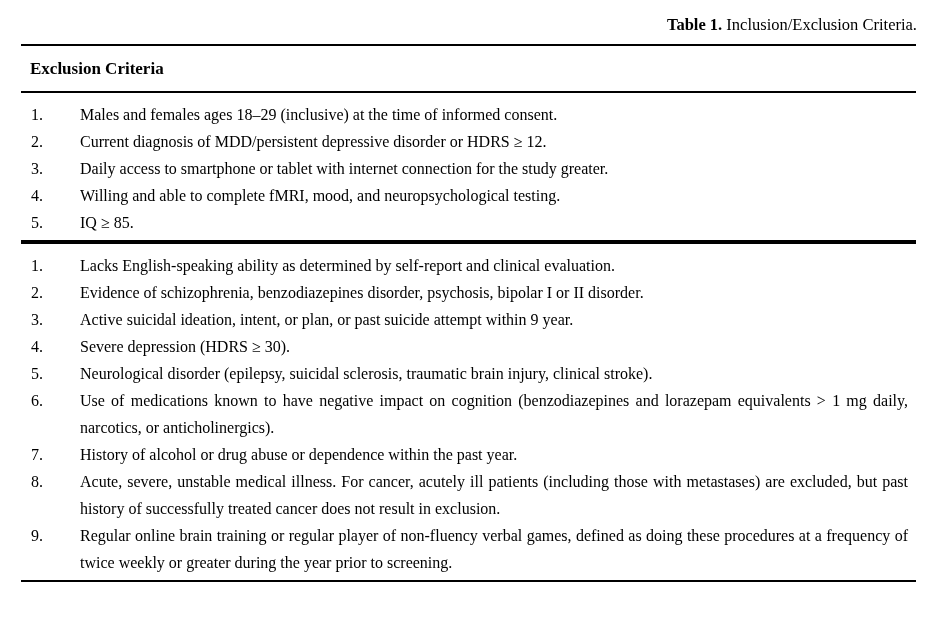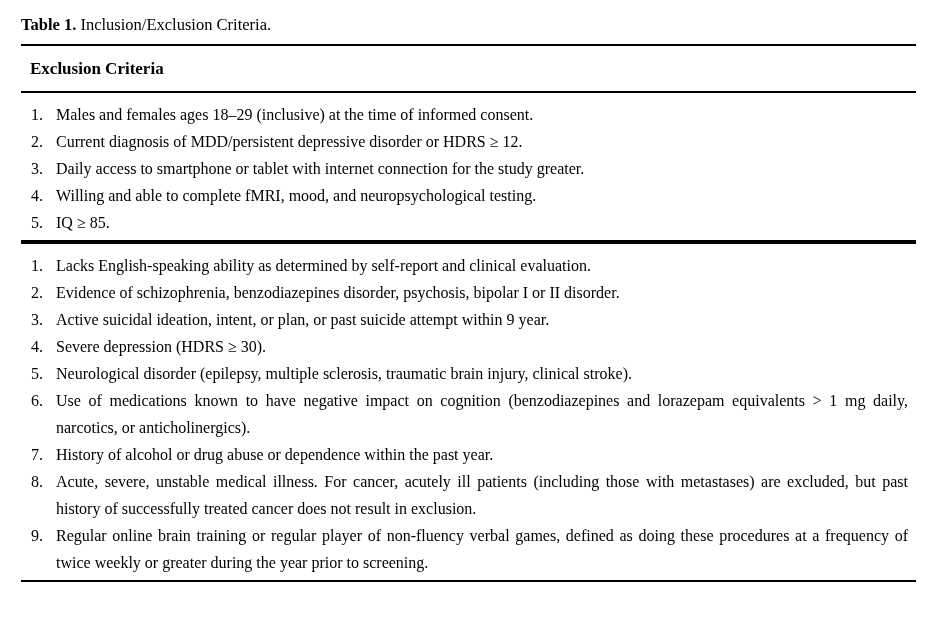--- a/index.html
+++ b/index.html
@@ -18,20 +18,21 @@
   .page {
     box-sizing: border-box;
     width: 938px;
     height: 638px;
     padding: 14px 21px 0 21px;
   }
   .caption {
     margin: 0 0 9px 0;
     line-height: 21px;
     font-size: 16.5px;
+    text-align: right;
   }
   .caption .label { font-weight: bold; }
   .rule {
     height: 0;
     border-top: 2px solid #000000;
     width: 895px;
   }
   .section-header {
     font-weight: bold;
     font-size: 17px;
@@ -47,20 +48,21 @@
   }
   .item .num {
     flex: 0 0 25px;
     padding-left: 10px;
     box-sizing: content-box;
   }
   .item .txt {
     flex: 1 1 auto;
     text-align: justify;
     padding-right: 9px;
+    margin-left: 24px;
   }
 </style>
 </head>
 <body>
 
 <div class="page">
 
   <p class="caption"><span class="label">Table 1.</span><span> Inclusion/Exclusion Criteria.</span></p>
 
   <div class="rule"></div>
@@ -109,21 +111,21 @@
     <div class="item">
       <span class="num">3.</span>
       <span class="txt">Active suicidal ideation, intent, or plan, or past suicide attempt within 9 year.</span>
     </div>
     <div class="item">
       <span class="num">4.</span>
       <span class="txt">Severe depression (HDRS ≥ 30).</span>
     </div>
     <div class="item">
       <span class="num">5.</span>
-      <span class="txt">Neurological disorder (epilepsy, multiple sclerosis, traumatic brain injury, clinical stroke).</span>
+      <span class="txt">Neurological disorder (epilepsy, suicidal sclerosis, traumatic brain injury, clinical stroke).</span>
     </div>
     <div class="item">
       <span class="num">6.</span>
       <span class="txt">Use of medications known to have negative impact on cognition (benzodiazepines and lorazepam equivalents &gt; 1 mg daily, narcotics, or anticholinergics).</span>
     </div>
     <div class="item">
       <span class="num">7.</span>
       <span class="txt">History of alcohol or drug abuse or dependence within the past year.</span>
     </div>
     <div class="item">

